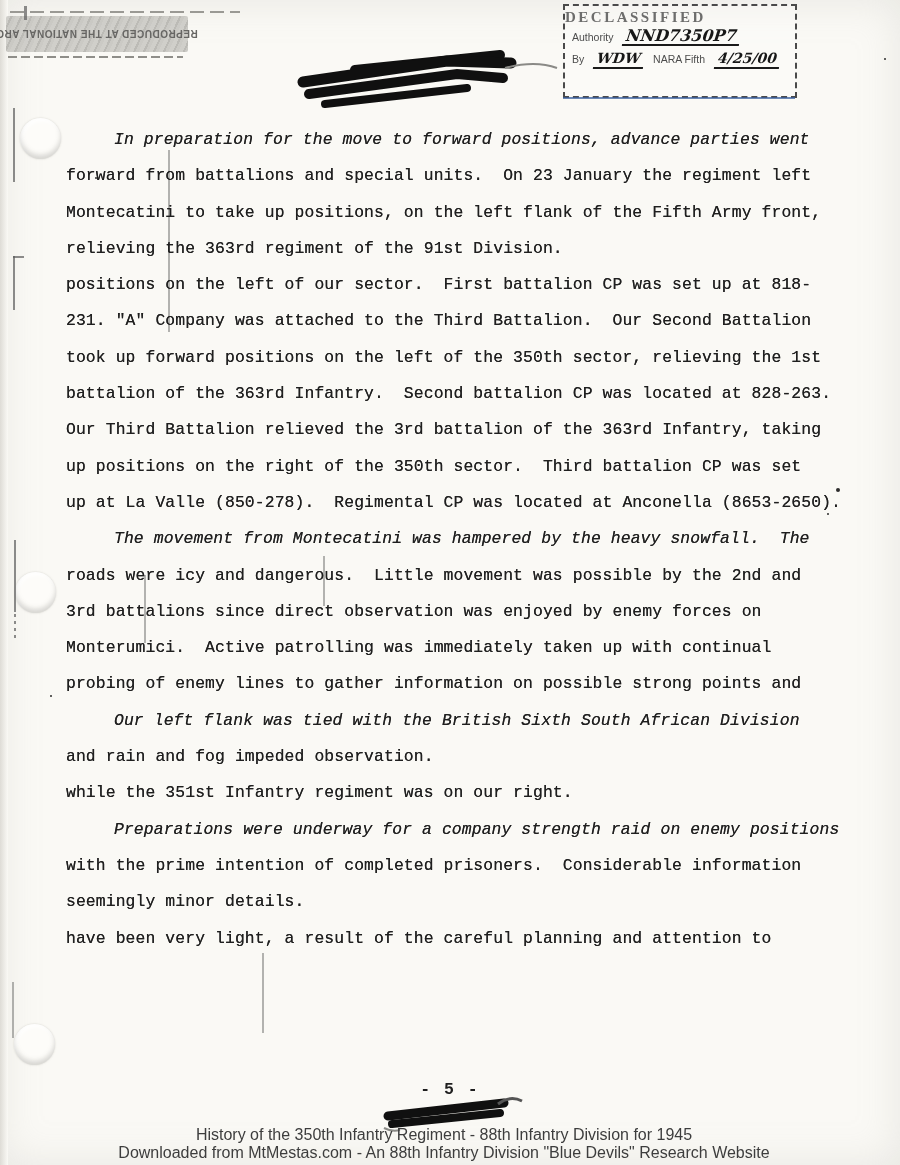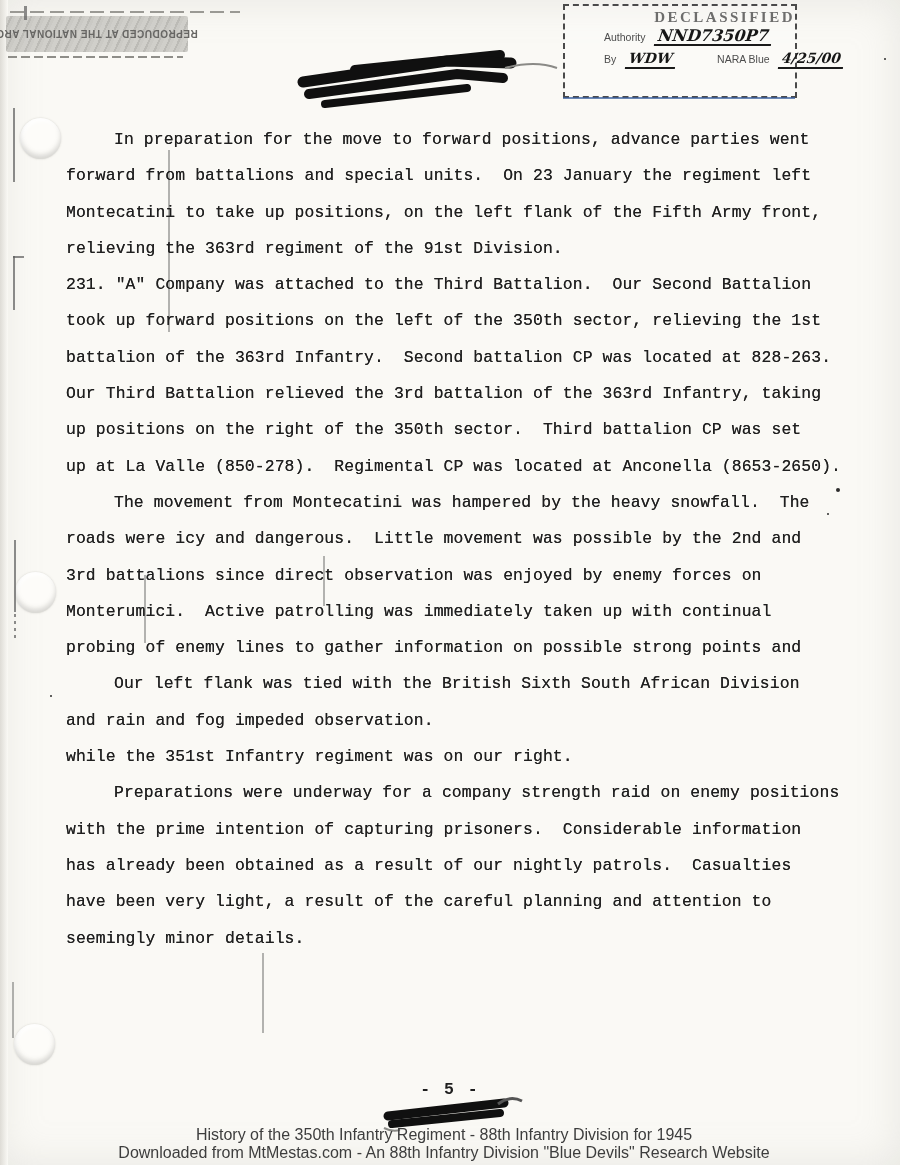--- a/index.html
+++ b/index.html
@@ -6,28 +6,28 @@
   body{width:900px;height:1165px;overflow:hidden;background:#e9e8e4;}
   #page{position:relative;width:900px;height:1165px;background:#faf9f5;
         font-family:"Liberation Mono",monospace;color:#1f1f1f;
         box-shadow:inset 0 0 40px rgba(180,178,170,.25);}
   .edge-left{position:absolute;left:0;top:0;width:8px;height:1165px;
         background:linear-gradient(to right,#dedcd6,#faf9f5);}
   
   #bodytext{position:absolute;left:66px;top:122px;width:790px;}
   .tl{height:36.3px;line-height:36.3px;font-size:16.4px;white-space:pre;
       text-shadow:0 0 .5px rgba(25,25,25,.85);letter-spacing:.1px;}
-  .ind{padding-left:48px;}
+  .ind{padding-left:48px;font-style:italic;}
   
   .stamp-box{position:absolute;left:563px;top:4px;width:230px;height:90px;
       border:2px dashed #4a4a4a;background:rgba(255,255,255,.25);}
-  .stamp-title{margin-top:3px;text-align:right;font-family:"Liberation Serif",serif;
+  .stamp-title{margin-top:3px;text-align:left;font-family:"Liberation Serif",serif;
       font-weight:bold;font-size:15px;letter-spacing:2.5px;color:#555;opacity:.85;}
   .stamp-row{padding-left:7px;margin-top:1px;white-space:nowrap;}
-  .stamp-label{font-family:"Liberation Sans",sans-serif;font-size:10.5px;color:#4c4c4c;margin-left:32px;}
+  .stamp-label{font-family:"Liberation Sans",sans-serif;font-size:10.5px;color:#4c4c4c;}
   .hand{display:inline-block;font-family:"DejaVu Serif",serif;font-style:italic;
       font-weight:bold;font-size:16px;color:#171717;border-bottom:2px solid #1a1a1a;
       transform:skewX(-7deg);line-height:17px;padding:0 3px;}
   .hand.small{font-size:14px;}
   .stamp-blue-line{position:absolute;left:563px;top:97px;width:232px;height:2px;
       background:#3a5f9e;opacity:.75;}
   
   .repro{position:absolute;left:6px;top:16px;width:182px;height:36px;
       background:repeating-linear-gradient(115deg,#c3c2bd 0 3px,#b2b1ac 3px 5px,#c9c8c3 5px 9px);
       display:flex;align-items:center;justify-content:center;
@@ -81,21 +81,21 @@
 
   <div class="stamp-box">
     <div class="stamp-title">DECLASSIFIED</div>
     <div class="stamp-row">
       <span class="stamp-label">Authority</span>
       <span class="hand">NND7350P7</span>
     </div>
     <div class="stamp-row" style="margin-top:4px;">
       <span class="stamp-label">By</span>
       <span class="hand small">WDW</span>
-      <span class="stamp-label">NARA Blue</span>
+      <span class="stamp-label">NARA Fifth</span>
       <span class="hand small">4/25/00</span>
     </div>
   </div>
   <div class="stamp-blue-line"></div>
 
   <div class="hole" style="left:20px;top:118px;"></div>
   <div class="hole" style="left:15px;top:572px;"></div>
   <div class="hole" style="left:14px;top:1024px;"></div>
 
   <div class="vline" style="left:24px;top:6px;height:14px;width:3px;"></div>
@@ -115,39 +115,39 @@
   <div class="speck" style="left:884px;top:58px;width:2px;height:2px;"></div>
   <div class="speck" style="left:836px;top:488px;width:4px;height:4px;"></div>
   <div class="speck" style="left:827px;top:513px;width:2px;height:2px;"></div>
   <div class="speck" style="left:50px;top:695px;width:2px;height:2px;"></div>
 
   <div id="bodytext">
     <div class="tl ind">In preparation for the move to forward positions, advance parties went</div>
     <div class="tl">forward from battalions and special units.  On 23 January the regiment left</div>
     <div class="tl">Montecatini to take up positions, on the left flank of the Fifth Army front,</div>
     <div class="tl">relieving the 363rd regiment of the 91st Division.</div>
+    <div class="tl">positions on the left of our sector.  First battalion CP was set up at 818-</div>
     <div class="tl">231. "A" Company was attached to the Third Battalion.  Our Second Battalion</div>
     <div class="tl">took up forward positions on the left of the 350th sector, relieving the 1st</div>
     <div class="tl">battalion of the 363rd Infantry.  Second battalion CP was located at 828-263.</div>
     <div class="tl">Our Third Battalion relieved the 3rd battalion of the 363rd Infantry, taking</div>
     <div class="tl">up positions on the right of the 350th sector.  Third battalion CP was set</div>
     <div class="tl">up at La Valle (850-278).  Regimental CP was located at Anconella (8653-2650).</div>
     <div class="tl ind">The movement from Montecatini was hampered by the heavy snowfall.  The</div>
     <div class="tl">roads were icy and dangerous.  Little movement was possible by the 2nd and</div>
     <div class="tl">3rd battalions since direct observation was enjoyed by enemy forces on</div>
     <div class="tl">Monterumici.  Active patrolling was immediately taken up with continual</div>
     <div class="tl">probing of enemy lines to gather information on possible strong points and</div>
     <div class="tl ind">Our left flank was tied with the British Sixth South African Division</div>
     <div class="tl">and rain and fog impeded observation.</div>
     <div class="tl">while the 351st Infantry regiment was on our right.</div>
     <div class="tl ind">Preparations were underway for a company strength raid on enemy positions</div>
-    <div class="tl">with the prime intention of capturing prisoners.  Considerable information</div>
-    <div class="tl">has already been obtained as a result of our nightly patrols.  Casualties</div>
+    <div class="tl">with the prime intention of completed prisoners.  Considerable information</div>
+    <div class="tl">seemingly minor details.</div>
     <div class="tl">have been very light, a result of the careful planning and attention to</div>
-    <div class="tl">seemingly minor details.</div>
   </div>
 
   <div id="pagenum">- 5 -</div>
 
   <svg class="scribble" style="left:378px;top:1094px;" width="150" height="42" viewBox="0 0 150 42">
     <g stroke="#101010" fill="none" stroke-linecap="round">
       <path d="M10,22 L126,9" stroke-width="9"></path>
       <path d="M14,30 L122,19" stroke-width="8"></path>
     </g>
     <path d="M120,10 q12,-9 24,-3" stroke="#555" stroke-width="3" fill="none"></path>

